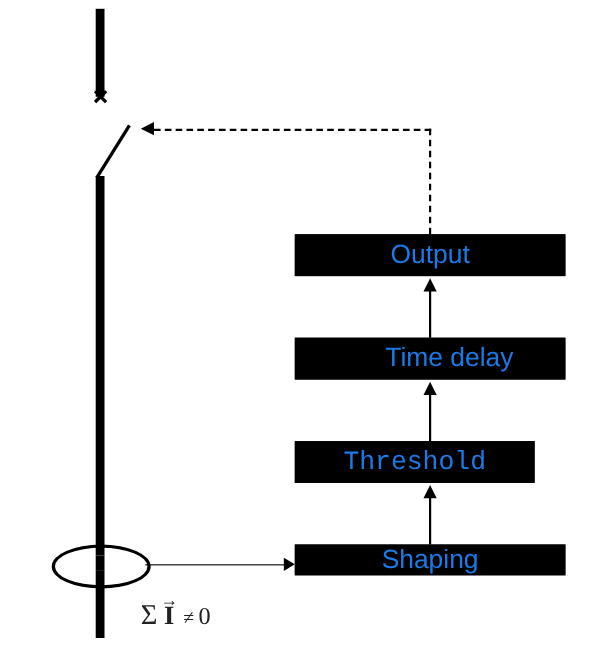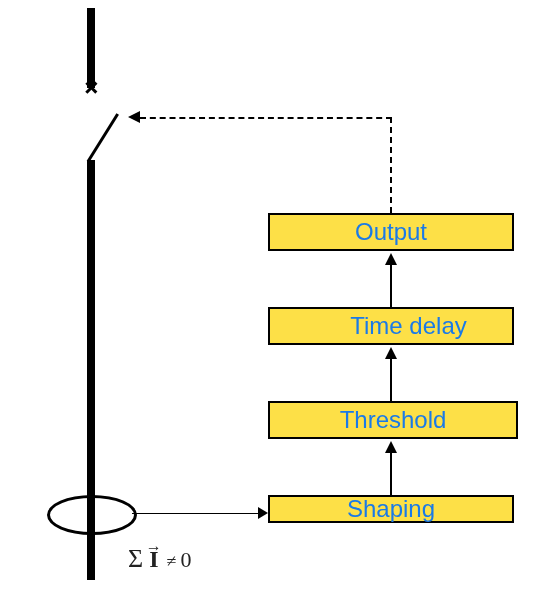--- a/index.html
+++ b/index.html
@@ -41,21 +41,21 @@
   .ct-ellipse {
     position: absolute;
     border: 3px solid #000;
     border-radius: 50%;
     background: transparent;
   }
   .block {
     position: absolute;
     border: 2px solid #000;
     box-sizing: border-box;
-    background: #fde047;
+    background: #000000;
     color: #1a7ae8;
     font-size: 24px;
     display: flex;
     align-items: center;
     justify-content: center;
     padding: 0 8px;
   }
   .measure-arrow {
     position: absolute;
     height: 0;
@@ -156,21 +156,21 @@
   <div class="measure-arrow" style="left:132px; top:513px; width:128px;"></div>
   <div class="measure-head" style="left:258px; top:507px;"></div>
 
   <div class="block" style="left:268px; top:495px; width:246px; height:28px;">
     <span>Shaping</span>
   </div>
 
   <div class="up-line" style="left:390px; top:451px; height:44px;"></div>
   <div class="up-head" style="left:385px; top:441px;"></div>
 
-  <div class="block" style="left:268px; top:401px; width:250px; height:38px;">
+  <div class="block" style="left:268px; top:401px; width:218px; height:38px;font-family:Liberation Mono, monospace;">
     <span>Threshold</span>
   </div>
 
   <div class="up-line" style="left:390px; top:357px; height:44px;"></div>
   <div class="up-head" style="left:385px; top:347px;"></div>
 
   <div class="block" style="left:268px; top:307px; width:246px; height:38px;padding-left:43px;">
     <span>Time delay</span>
   </div>
 

